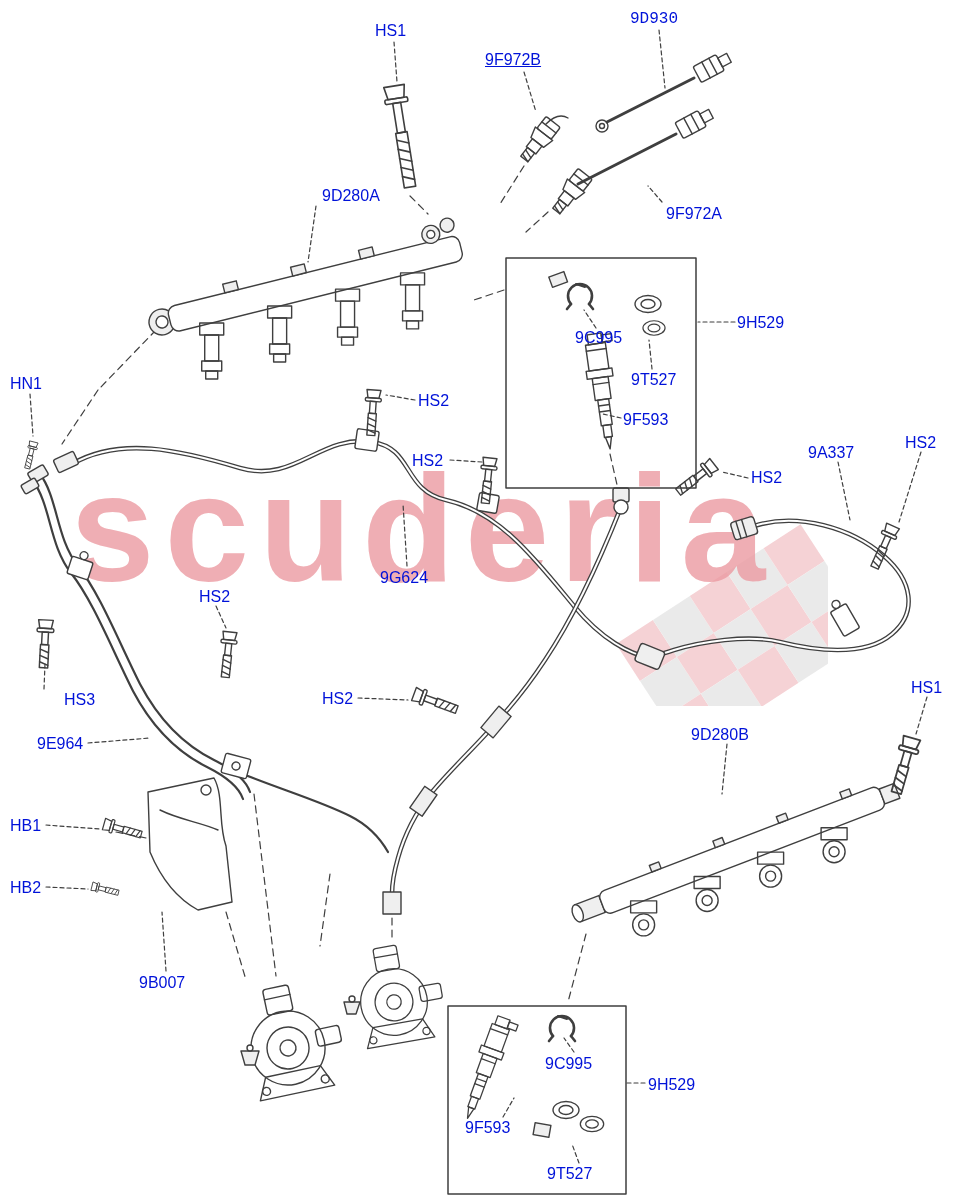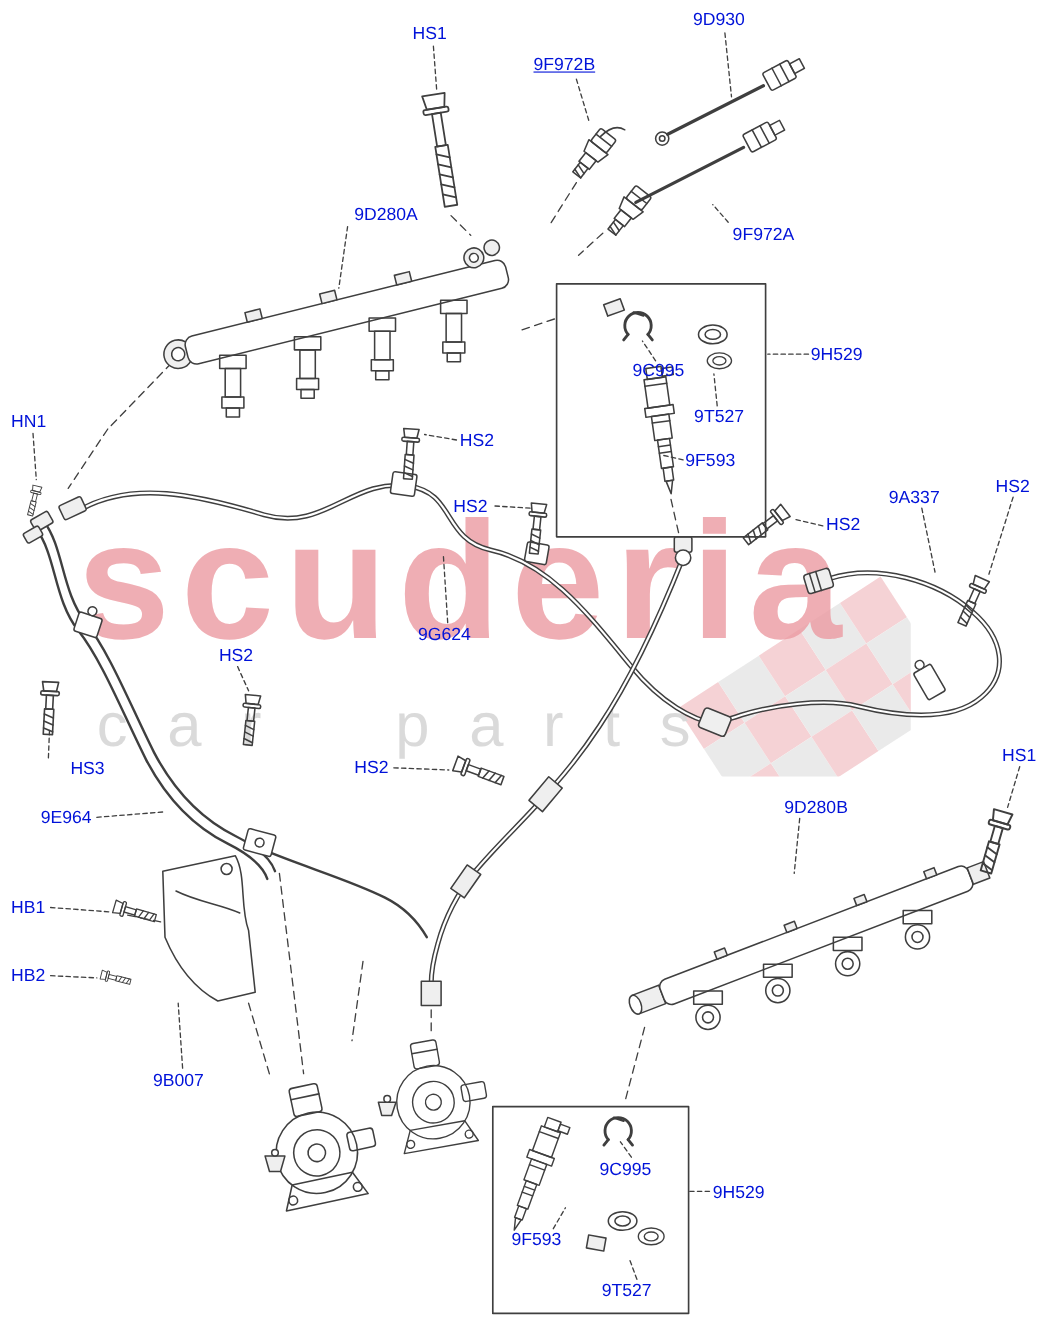--- a/index.html
+++ b/index.html
@@ -65,21 +65,20 @@
           <rect x="176" y="44" width="44" height="44" style="fill:var(--flag-gray)"></rect>
           <rect x="0" y="88" width="44" height="44" style="fill:var(--flag-pink)"></rect>
           <rect x="44" y="88" width="44" height="44" style="fill:var(--flag-gray)"></rect>
           <rect x="88" y="88" width="44" height="44" style="fill:var(--flag-pink)"></rect>
           <rect x="132" y="88" width="44" height="44" style="fill:var(--flag-gray)"></rect>
           <rect x="176" y="88" width="44" height="44" style="fill:var(--flag-pink)"></rect>
         </g>
       </g>
     </svg>
     <div class="wm-brand">scuderia</div>
-    <div class="wm-sub">car parts</div>
   </div>
 
   <svg class="art" width="956" height="1200" viewBox="0 0 956 1200">
     <defs>
       <g id="boltL">
         <path class="fl" d="M-9,0 h18 l-2,11 h-14 z"></path>
         <rect class="fl" x="-10" y="11" width="20" height="4" rx="1.5"></rect>
         <rect class="fw" x="-3.5" y="15" width="7" height="26"></rect>
         <rect class="fw" x="-5" y="41" width="10" height="48"></rect>
         <path d="M-5,47 l10,4 M-5,55 l10,4 M-5,63 l10,4 M-5,71 l10,4 M-5,79 l10,4"></path>
@@ -355,40 +354,40 @@
         <path class="leader" d="M645,1083 L627,1083"></path>
         <path class="leader" d="M503,1117 L514,1098"></path>
         <path class="leader" d="M579,1163 L572,1144"></path>
       </g>
     </g>
   </svg>
 
   <div class="labels">
       <div class="part-label" style="left: 375px; top: 22px;">HS1</div>
       <div class="part-label" style="left: 485px; top: 51px; text-decoration: underline;">9F972B</div>
-      <div class="part-label" style="left: 630px; top: 10px;">9D930</div>
+      <div class="part-label" style="left: 630px; top: 10px; font-family: Liberation Mono, monospace;">9D930</div>
       <div class="part-label" style="left: 278px; top: 187px; margin-left: 44px;">9D280A</div>
       <div class="part-label" style="left: 666px; top: 205px;">9F972A</div>
       <div class="part-label" style="left: 10px; top: 375px;">HN1</div>
       <div class="part-label" style="left: 418px; top: 392px;">HS2</div>
       <div class="part-label" style="left: 575px; top: 329px;">9C995</div>
       <div class="part-label" style="left: 737px; top: 314px;">9H529</div>
       <div class="part-label" style="left: 631px; top: 371px;">9T527</div>
       <div class="part-label" style="left: 623px; top: 411px;">9F593</div>
       <div class="part-label" style="left: 412px; top: 452px;">HS2</div>
       <div class="part-label" style="left: 751px; top: 469px;">HS2</div>
       <div class="part-label" style="left: 808px; top: 444px;">9A337</div>
       <div class="part-label" style="left: 905px; top: 434px;">HS2</div>
       <div class="part-label" style="left: 380px; top: 569px;">9G624</div>
       <div class="part-label" style="left: 199px; top: 588px;">HS2</div>
       <div class="part-label" style="left: 24px; top: 691px; margin-left: 40px;">HS3</div>
       <div class="part-label" style="left: 322px; top: 690px;">HS2</div>
       <div class="part-label" style="left: 911px; top: 679px;">HS1</div>
       <div class="part-label" style="left: 37px; top: 735px;">9E964</div>
-      <div class="part-label" style="left: 691px; top: 726px; margin-left: 22px;">9D280B</div>
+      <div class="part-label" style="left: 691px; top: 726px;">9D280B</div>
       <div class="part-label" style="left: 10px; top: 817px;">HB1</div>
       <div class="part-label" style="left: 10px; top: 879px;">HB2</div>
       <div class="part-label" style="left: 139px; top: 974px; text-align: right;">9B007</div>
       <div class="part-label" style="left: 545px; top: 1055px;">9C995</div>
       <div class="part-label" style="left: 648px; top: 1076px;">9H529</div>
       <div class="part-label" style="left: 465px; top: 1119px;">9F593</div>
       <div class="part-label" style="left: 547px; top: 1165px;">9T527</div>
     </div>
 
 </div>

